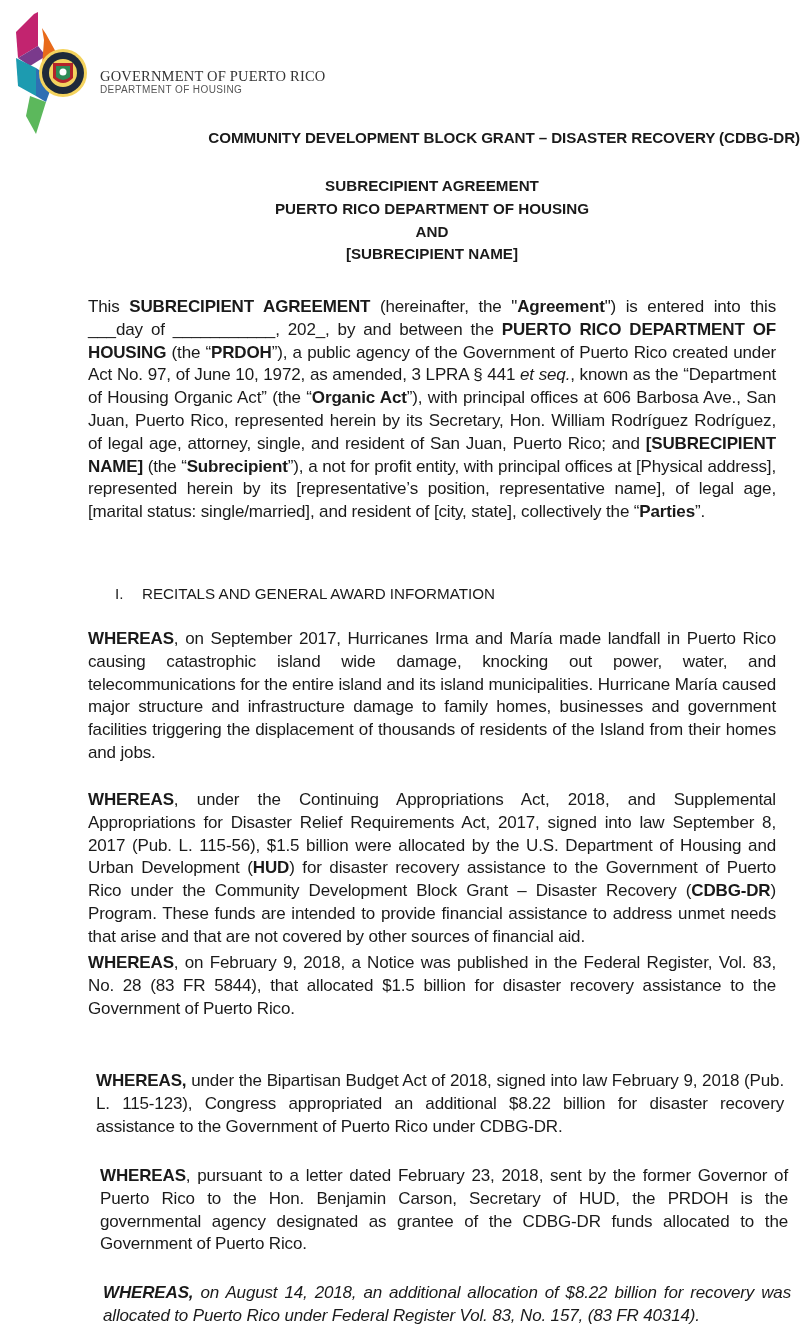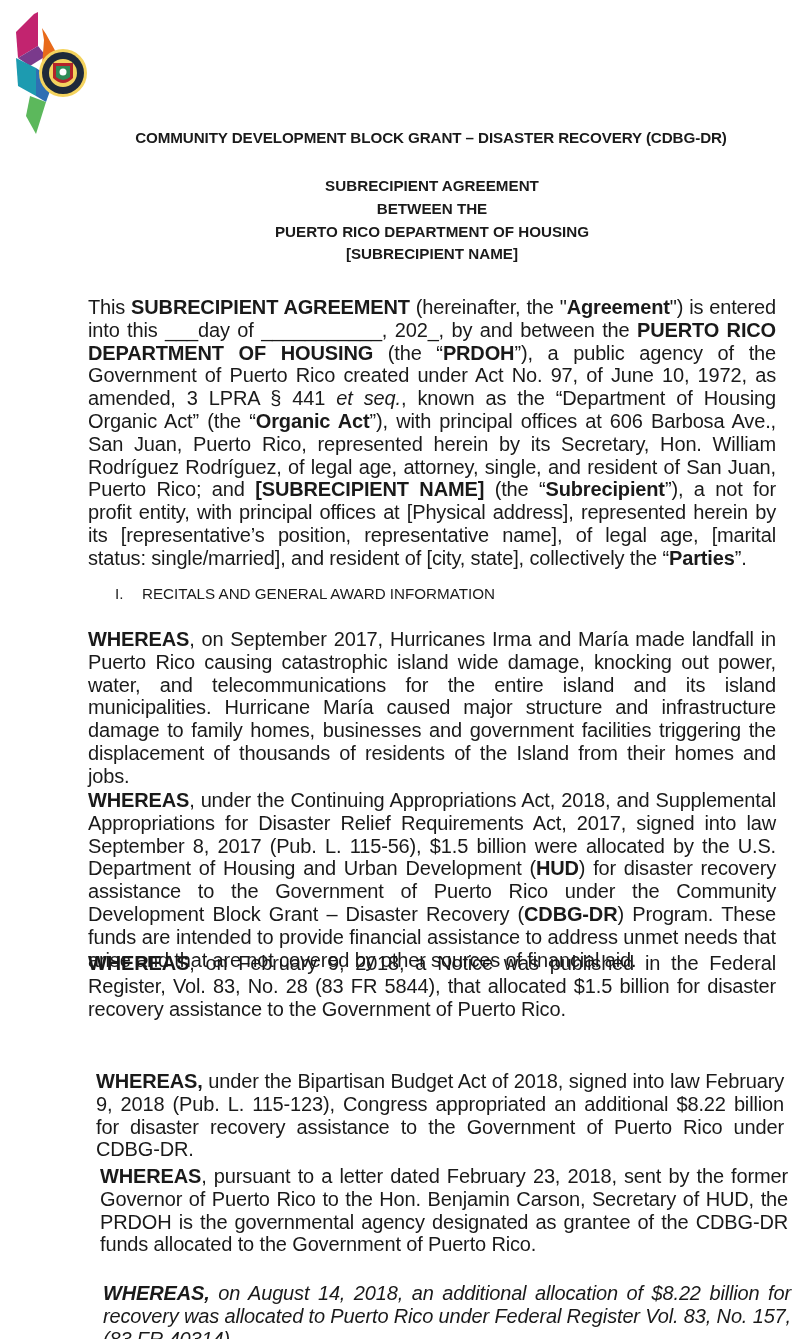--- a/index.html
+++ b/index.html
@@ -12,31 +12,31 @@
   .logo-text { position: absolute; left: 94px; top: 63px; }
   .logo-line1 {
     font-family: "Liberation Serif", "DejaVu Serif", serif;
     font-size: 14.5px; letter-spacing: 0.2px; color: #333; line-height: 15px; white-space: nowrap;
   }
   .logo-line2 {
     font-family: "Liberation Sans", sans-serif;
     font-size: 10px; letter-spacing: 0.4px; color: #555; line-height: 11px; white-space: nowrap;
   }
   .doc-title {
-    position: absolute; left: 0; right: 0; top: 129px; text-align: center;
+    position: absolute; left: 0; right: 0; top: 129px; text-align: right;
     font-weight: bold; font-size: 15.2px; letter-spacing: -0.1px; padding-left: 62px;
   }
   .subtitle-block {
     position: absolute; left: 0; right: 0; top: 175px; text-align: center;
     font-weight: bold; font-size: 15.2px; line-height: 22.8px; padding-left: 64px;
   }
   .subtitle-block div { white-space: nowrap; }
   .body-text {
     position: absolute; left: 88px; width: 688px;
-    font-size: 20px; line-height: 22.8px; text-align: justify; letter-spacing: -0.15px;
+    font-size: 17px; line-height: 22.8px; text-align: justify; letter-spacing: -0.15px;
   }
   .body-text b { font-weight: bold; }
   .section-heading {
     position: absolute; left: 115px; top: 585px;
     font-weight: normal; font-size: 15.2px; white-space: nowrap;
   }
   .section-heading .num { display: inline-block; width: 27px; }
 </style>
 </head>
 <body>
@@ -49,28 +49,32 @@
     <path d="M10 52 L30 62 L30 90 L12 80 Z" fill="#1d9bb0"></path>
     <path d="M30 62 L48 74 L40 96 L30 90 Z" fill="#2f6fb3"></path>
     <path d="M24 90 L40 96 L30 128 L20 110 Z" fill="#5cb85c"></path>
     <circle cx="57" cy="67" r="24" fill="#f4d35e"></circle>
     <circle cx="57" cy="67" r="21" fill="#1f2a3a"></circle>
     <circle cx="57" cy="67" r="14" fill="#f4d35e"></circle>
     <path d="M47 57 H67 V72 Q57 82 47 72 Z" fill="#b3242a"></path>
     <path d="M50 60 H64 V71 Q57 77 50 71 Z" fill="#2e8b57"></path>
     <circle cx="57" cy="66" r="3.5" fill="#ffffff"></circle>
   </svg>
+  <div class="logo-text">
+    <div class="logo-line1">GOVERNMENT OF PUERTO RICO</div>
+    <div class="logo-line2">DEPARTMENT OF HOUSING</div>
+  </div>
 </div>
 
 <div class="doc-title">COMMUNITY DEVELOPMENT BLOCK GRANT – DISASTER RECOVERY (CDBG-DR)</div>
 
 <div class="subtitle-block">
   <div>SUBRECIPIENT AGREEMENT</div>
-  <div>BETWEEN THE</div>
   <div>PUERTO RICO DEPARTMENT OF HOUSING</div>
+  <div>AND</div>
   <div>[SUBRECIPIENT NAME]</div>
 </div>
 
 <p class="body-text" style="top:296px; margin:0;"><span>This </span><b>SUBRECIPIENT AGREEMENT</b><span> (hereinafter, the "</span><b>Agreement</b><span>") is entered into this ___day of ___________, 202_, by and between the </span><b>PUERTO RICO DEPARTMENT OF HOUSING</b><span> (the “</span><b>PRDOH</b><span>”), a public agency of the Government of Puerto Rico created under Act No. 97, of June 10, 1972, as amended, 3 LPRA § 441 </span><i>et seq.</i><span>, known as the “Department of Housing Organic Act” (the “</span><b>Organic Act</b><span>”), with principal offices at 606 Barbosa Ave., San Juan, Puerto Rico, represented herein by its Secretary, Hon. William Rodríguez Rodríguez, of legal age, attorney, single, and resident of San Juan, Puerto Rico; and </span><b>[SUBRECIPIENT NAME]</b><span> (the “</span><b>Subrecipient</b><span>”), a not for profit entity, with principal offices at [Physical address], represented  herein by its [representative’s position, representative name], of legal age, [marital status: single/married], and resident of [city, state], collectively the “</span><b>Parties</b><span>”.</span></p>
 
 <div class="section-heading">
   <span class="num">I.</span><span>RECITALS AND GENERAL AWARD INFORMATION</span>
 </div>
 
 <p class="body-text" style="top:628px; margin:0;"><b>WHEREAS</b><span>, on September 2017, Hurricanes Irma and María made landfall in Puerto Rico causing catastrophic island wide damage, knocking out power, water, and telecommunications for the entire island and its island municipalities. Hurricane María caused major structure and infrastructure damage to family homes, businesses and government facilities triggering the displacement of thousands of residents of the Island from their homes and jobs.</span></p>

